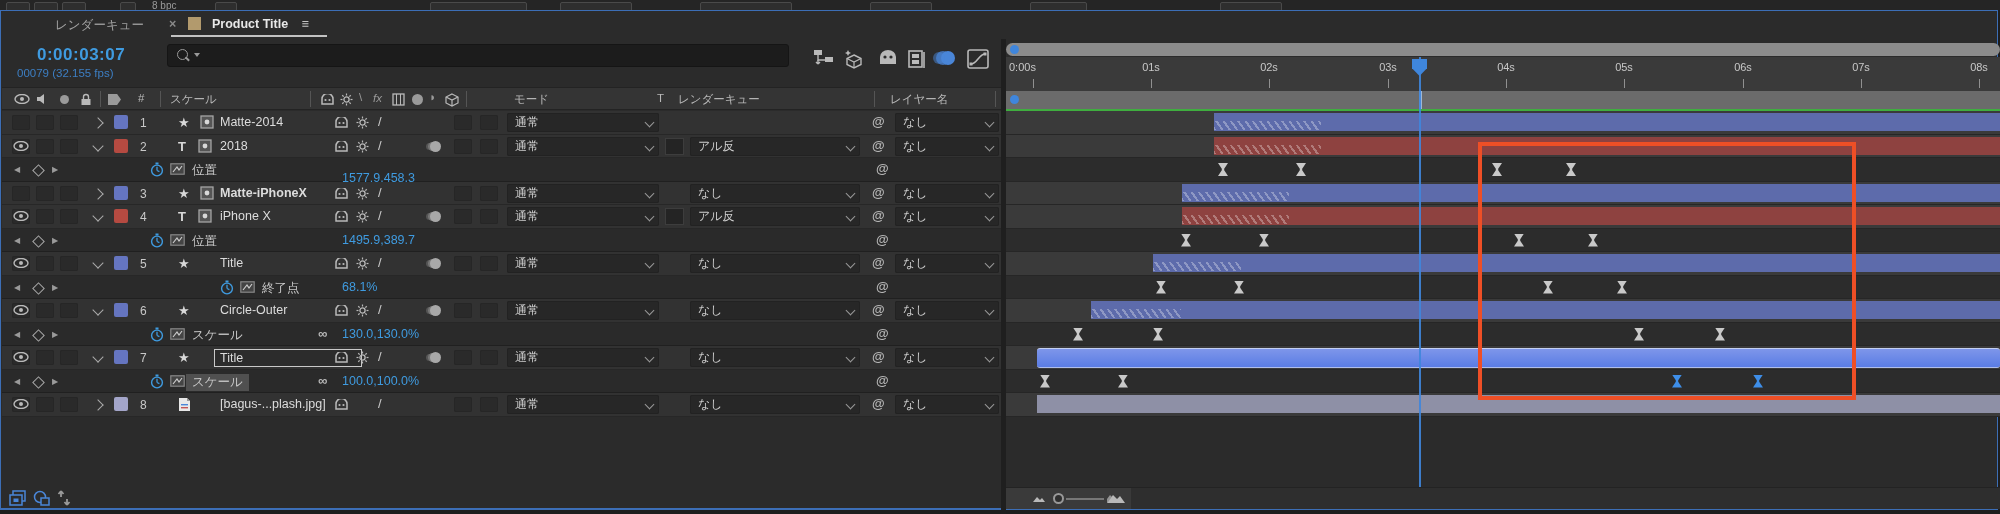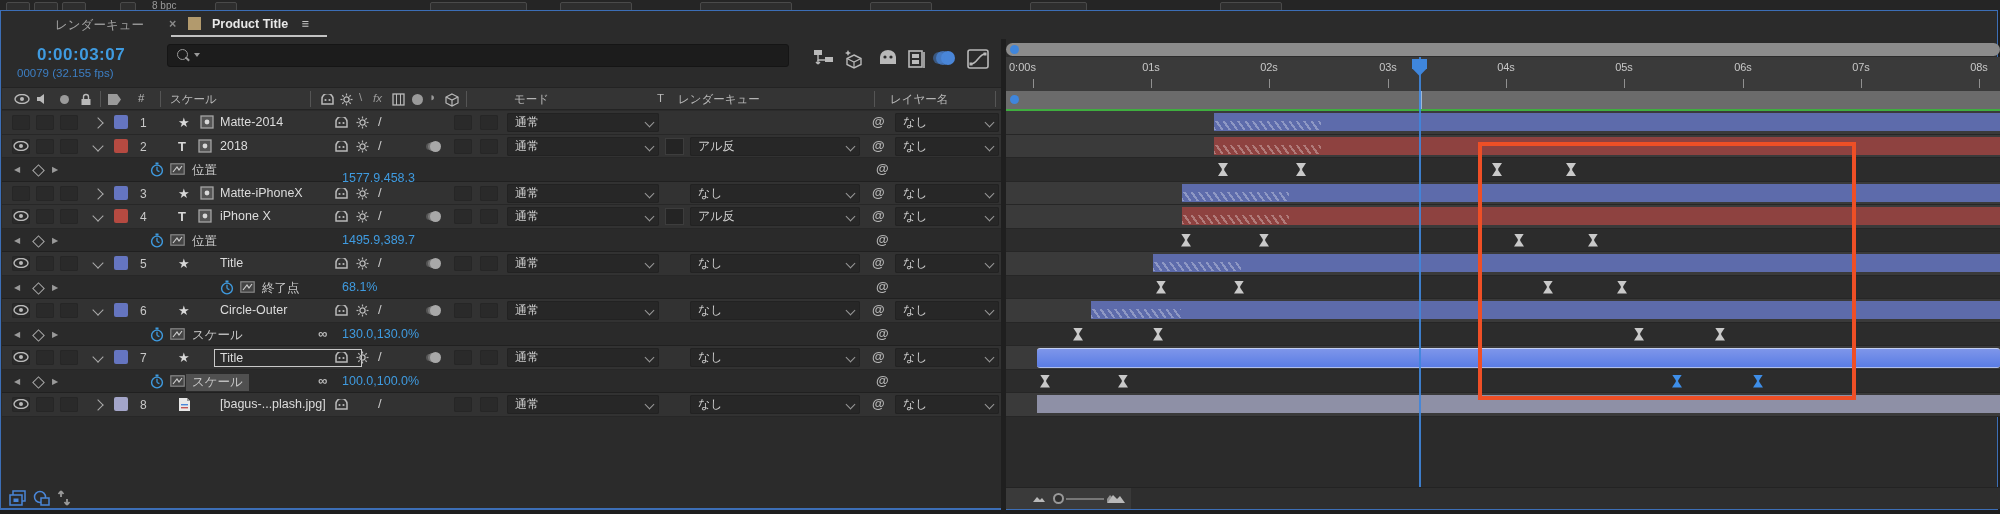--- a/index.html
+++ b/index.html
@@ -353,21 +353,21 @@
           <div class="chev closed" style="position: absolute; left: 92px; top: 8px;"></div>
           <div class="labelsq" style="position: absolute; left: 112px; top: 4px; background: rgb(101, 117, 192);"></div>
           <div class="rownum" style="position: absolute; left: 138px; top: 5px;">3</div>
           <div class="typeico" style="position: absolute; left: 176px; top: 4px; font-size: 13px;">★</div>
           <div class="typeico" style="position: absolute; left: 198px; top: 4px;">
             <svg width="14" height="14" viewBox="0 0 14 14">
               <rect x="1" y="1" width="12" height="12" fill="#555" stroke="#a5a5a5" stroke-width="1.3"></rect>
               <circle cx="7" cy="7" r="2.4" fill="#d8d8d8"></circle>
             </svg>
           </div>
-          <div class="lname" style="position: absolute; left: 218px; top: 4px;">Matte-iPhoneX</div>
+          <div class="lname" style="position: absolute; left: 218px; top: 4px; font-weight: bold;">Matte-iPhoneX</div>
           <div class="icon" style="position: absolute; left: 332px; top: 6px;">
             <svg width="15" height="11" viewBox="0 0 15 11">
               <path d="M2 10V5a5 5 0 0 1 11 0v5z" fill="none" stroke="#b9b9b9" stroke-width="1.5"></path>
               <circle cx="5.5" cy="6" r="1.1" fill="#b9b9b9"></circle>
               <circle cx="9.5" cy="6" r="1.1" fill="#b9b9b9"></circle>
             </svg>
           </div>
           <div class="icon" style="position: absolute; left: 354px; top: 5px;">
             <svg width="13" height="13" viewBox="0 0 13 13">
               <circle cx="6.5" cy="6.5" r="2.6" fill="none" stroke="#b9b9b9" stroke-width="1.3"></circle>

